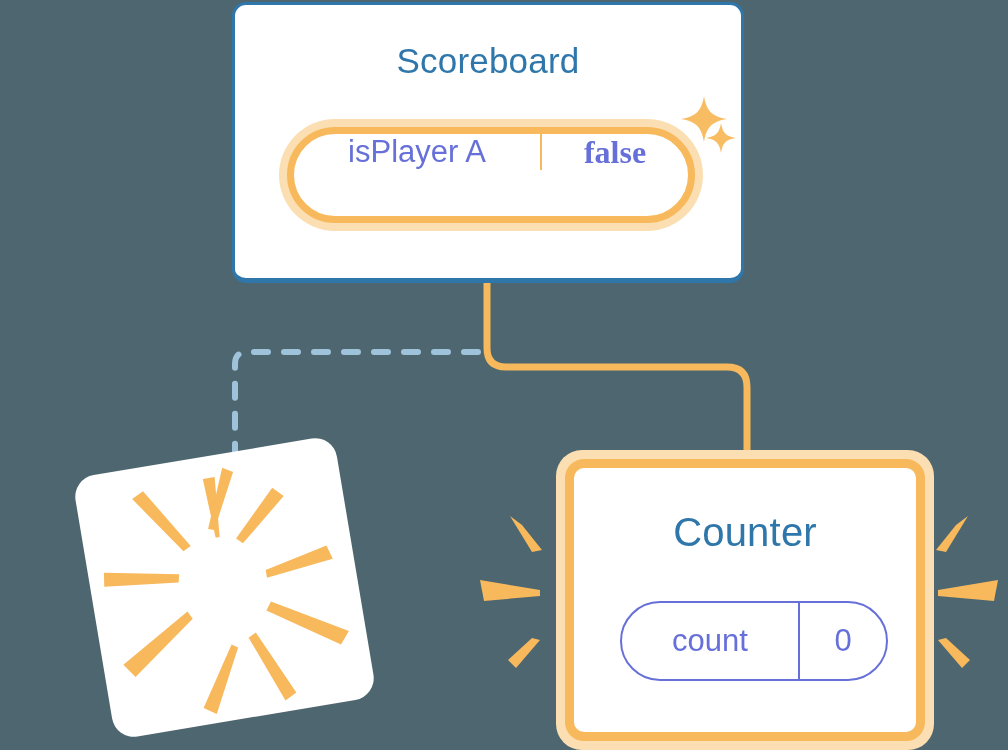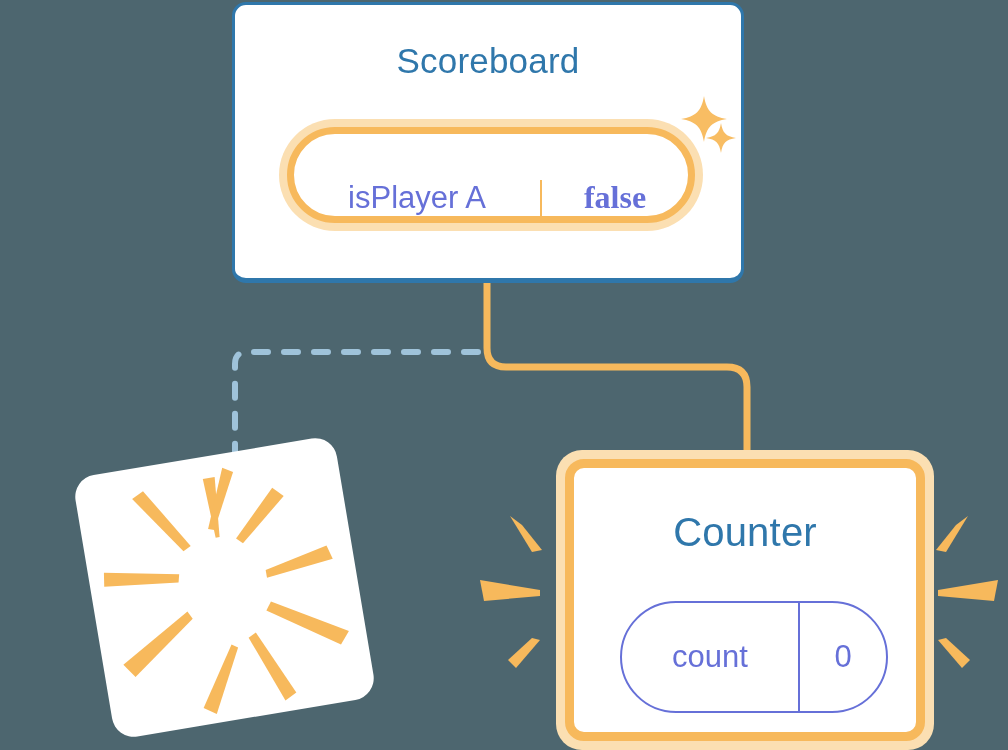--- a/index.html
+++ b/index.html
@@ -76,21 +76,21 @@
   .capsule-hl {
     position: absolute;
     left: 8px;
     top: 8px;
     right: 8px;
     bottom: 8px;
     border-radius: 999px;
     border: 7px solid #f7b95c;
     background: #ffffff;
     display: flex;
-    align-items: flex-end;
+    align-items: flex-start;
     box-sizing: border-box;
     overflow: hidden;
   }
   .capsule-hl .cell-key {
     flex: 0 0 246px;
     display: flex;
     align-items: center;
     justify-content: center;
     color: #6670d8;
     font-size: 31px;
@@ -137,21 +137,21 @@
     box-sizing: border-box;
   }
   .card-counter .card-title { margin-top: 42px; font-size: 40px; }
 
   
   .capsule-plain {
     position: absolute;
     left: 46px;
     top: 133px;
     width: 268px;
-    height: 112px;
+    height: 80px;
     border: 2px solid #6670d8;
     border-radius: 999px;
     background: #ffffff;
     display: flex;
     align-items: stretch;
     box-sizing: border-box;
     overflow: hidden;
   }
   .capsule-plain .cell-key {
     flex: 0 0 176px;

